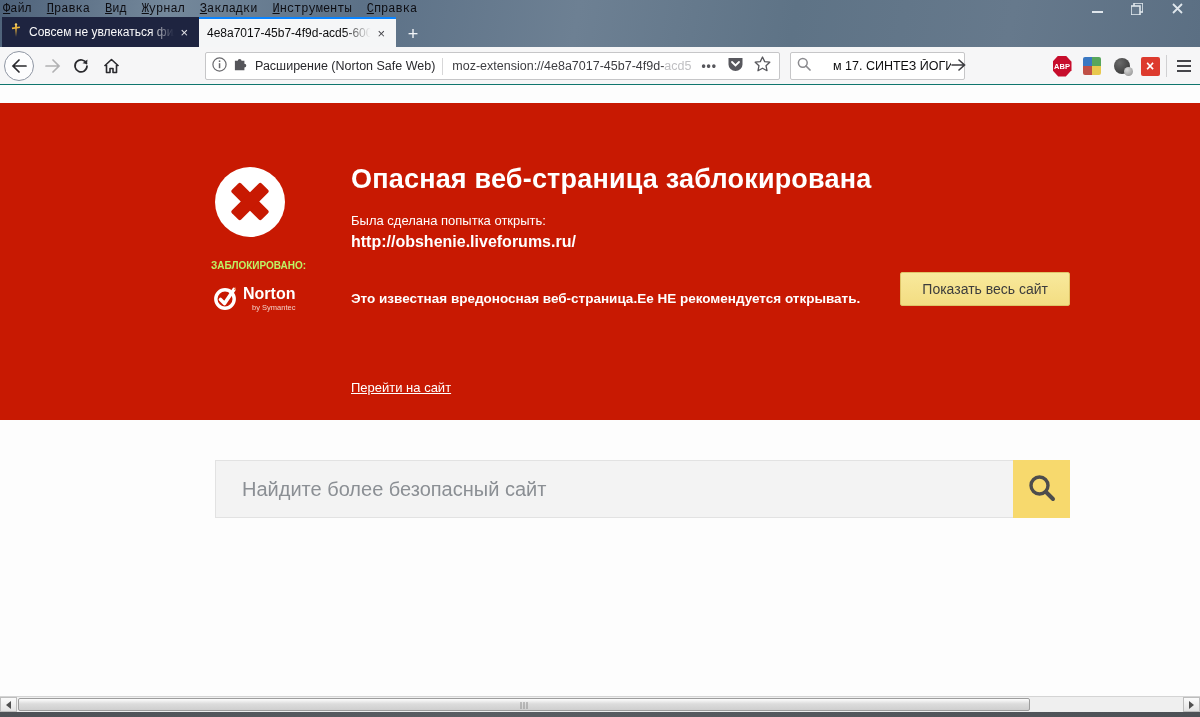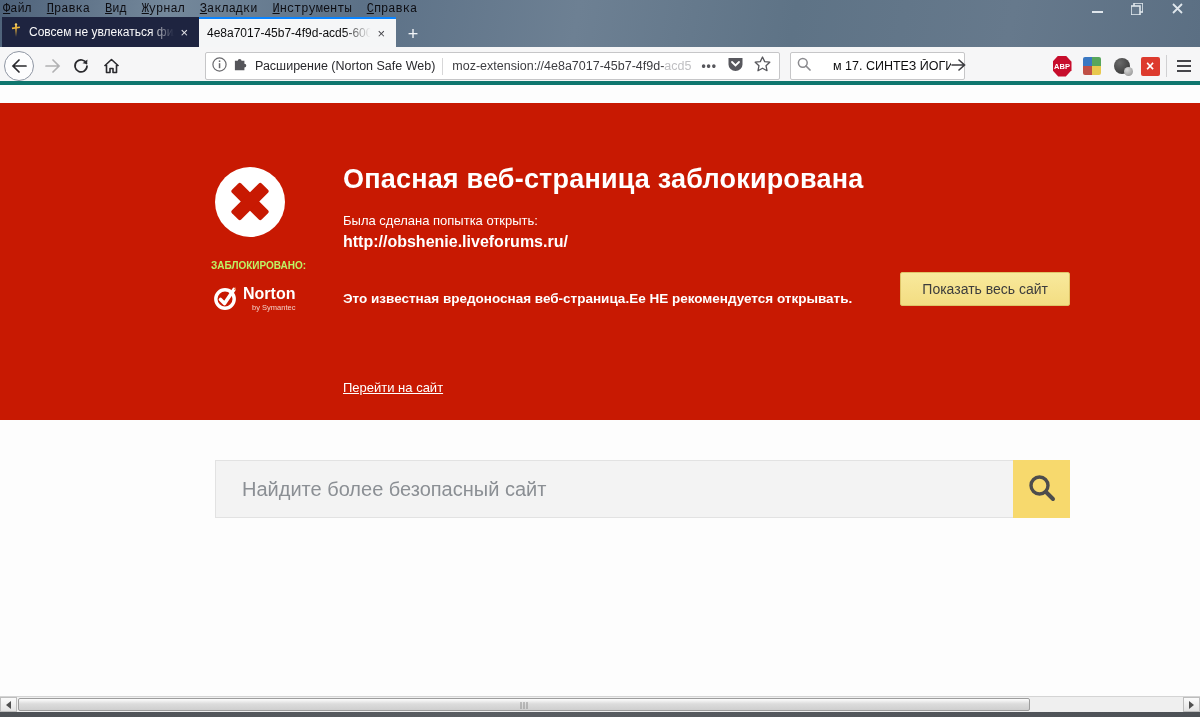--- a/index.html
+++ b/index.html
@@ -28,21 +28,21 @@
     mask-image:linear-gradient(to right,#000 82%,transparent 98%); }
   .tab-inactive .tab-title { color:#f9f9fa; margin-left:7px; }
   .tab-active .tab-title { color:#0c0c0d; }
   .tab-close { font-size:13px; line-height:1; padding:2px 3px; }
   .tab-inactive .tab-close { color:#e6e6ea; }
   .tab-active .tab-close { color:#45454a; }
   .newtab-btn { width:30px; height:26px; display:flex; align-items:center; justify-content:center;
     color:#f2f5f8; font-size:18px; font-weight:400; margin-left:2px; }
 
   
-  .navbar { height:38px; flex:0 0 38px; background:#f6f6f7; position:relative; border-bottom:4px solid #0f766e; }
+  .navbar { height:38px; flex:0 0 38px; background:#f6f6f7; position:relative; border-bottom:1px solid #0f766e; }
   .nav-icon { position:absolute; top:4px; width:30px; height:30px; display:flex; align-items:center; justify-content:center; }
   .back-btn { left:4px; border:1px solid #8f96a3; border-radius:50%; background:#fdfdfe; }
   .fwd-btn { left:38px; }
   .reload-btn { left:66px; }
   .home-btn { left:96px; }
 
   .urlbar { position:absolute; left:205px; top:5px; width:575px; height:28px; background:#fff;
     border:1px solid #c6c6c8; border-radius:2px; display:flex; align-items:center; padding:0 6px; }
   .identity { display:flex; align-items:center; gap:6px; }
   .identity-label { font-size:12.5px; color:#2a2a2e; white-space:nowrap; }
@@ -83,21 +83,21 @@
   .block-circle { width:70px; height:70px; border-radius:50%; background:#fff; margin-left:4px; position:relative; }
   .block-circle .bar { position:absolute; left:14px; top:28px; width:42px; height:13px; background:#c81902; border-radius:2px; }
   .block-circle .bar.b1 { transform:rotate(45deg); }
   .block-circle .bar.b2 { transform:rotate(-45deg); }
   .blocked-label { margin-top:23px; color:#bef264; font-weight:bold; font-size:10px; white-space:nowrap; }
   .norton-logo { margin-top:13px; margin-left:2px; display:flex; align-items:flex-start; gap:4px; }
   .norton-text { display:flex; flex-direction:column; align-items:flex-end; margin-top:2px; }
   .norton-brand { color:#fff; font-weight:bold; font-size:16px; line-height:1; }
   .norton-sub { color:#f3cfc6; font-size:7.5px; margin-top:1px; }
 
-  .main-col { flex:1; padding-top:62px; margin-left:12px; }
+  .main-col { flex:1; padding-top:62px; margin-left:20px; }
   .page-title { color:#fff; font-size:27px; font-weight:bold; line-height:1.1; letter-spacing:0.2px; }
   .attempt-label { color:#fff; font-size:13px; margin-top:18px; }
   .blocked-url { color:#fff; font-size:16px; font-weight:bold; margin-top:5px; }
   .warning-row { margin-top:21px; display:flex; justify-content:space-between; align-items:flex-end; }
   .warning-text { color:#fff; font-size:13.5px; font-weight:bold; }
   .report-btn { background:linear-gradient(#f8e99c,#f3dd82); border:1px solid #dfc468; border-radius:2px;
     color:#3c3c3c; font-size:14px; padding:8px 21px; font-family:"Liberation Sans",sans-serif; }
   .proceed-link { display:inline-block; margin-top:74px; color:#fff; font-size:13px; text-decoration:underline; }
 
   .search-section { margin-top:40px; margin-left:215px; display:flex; width:855px; height:58px; }

